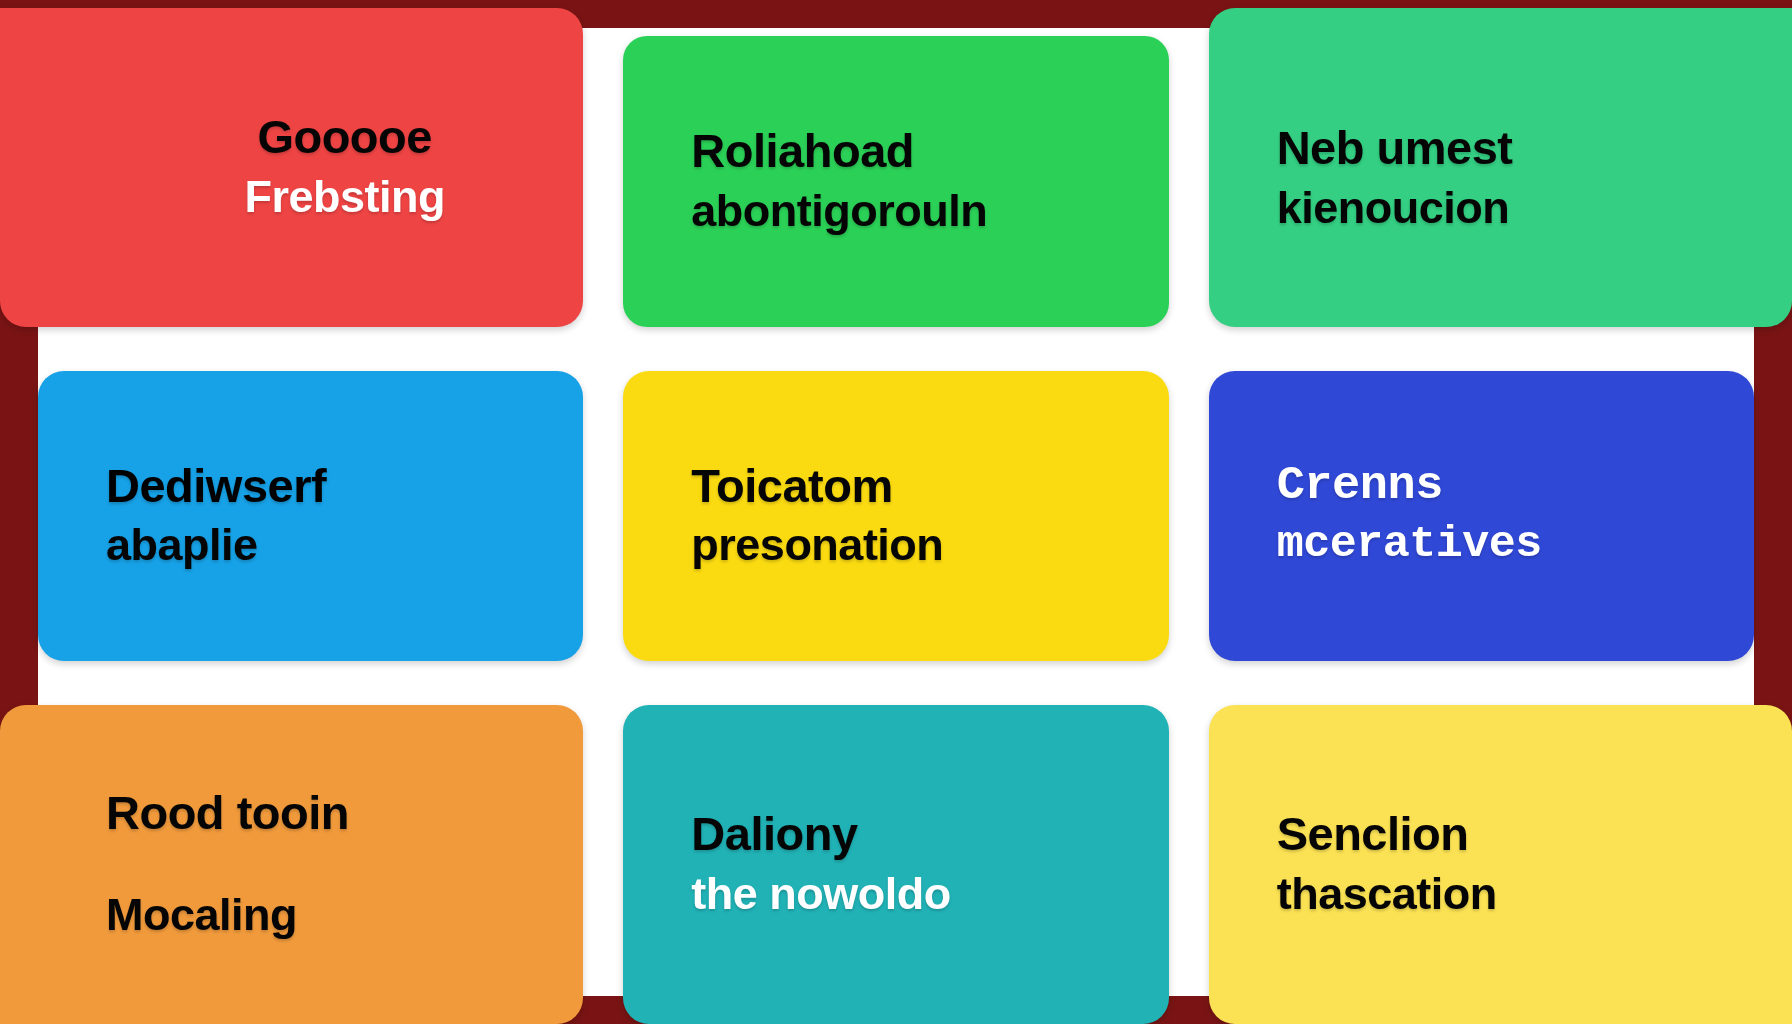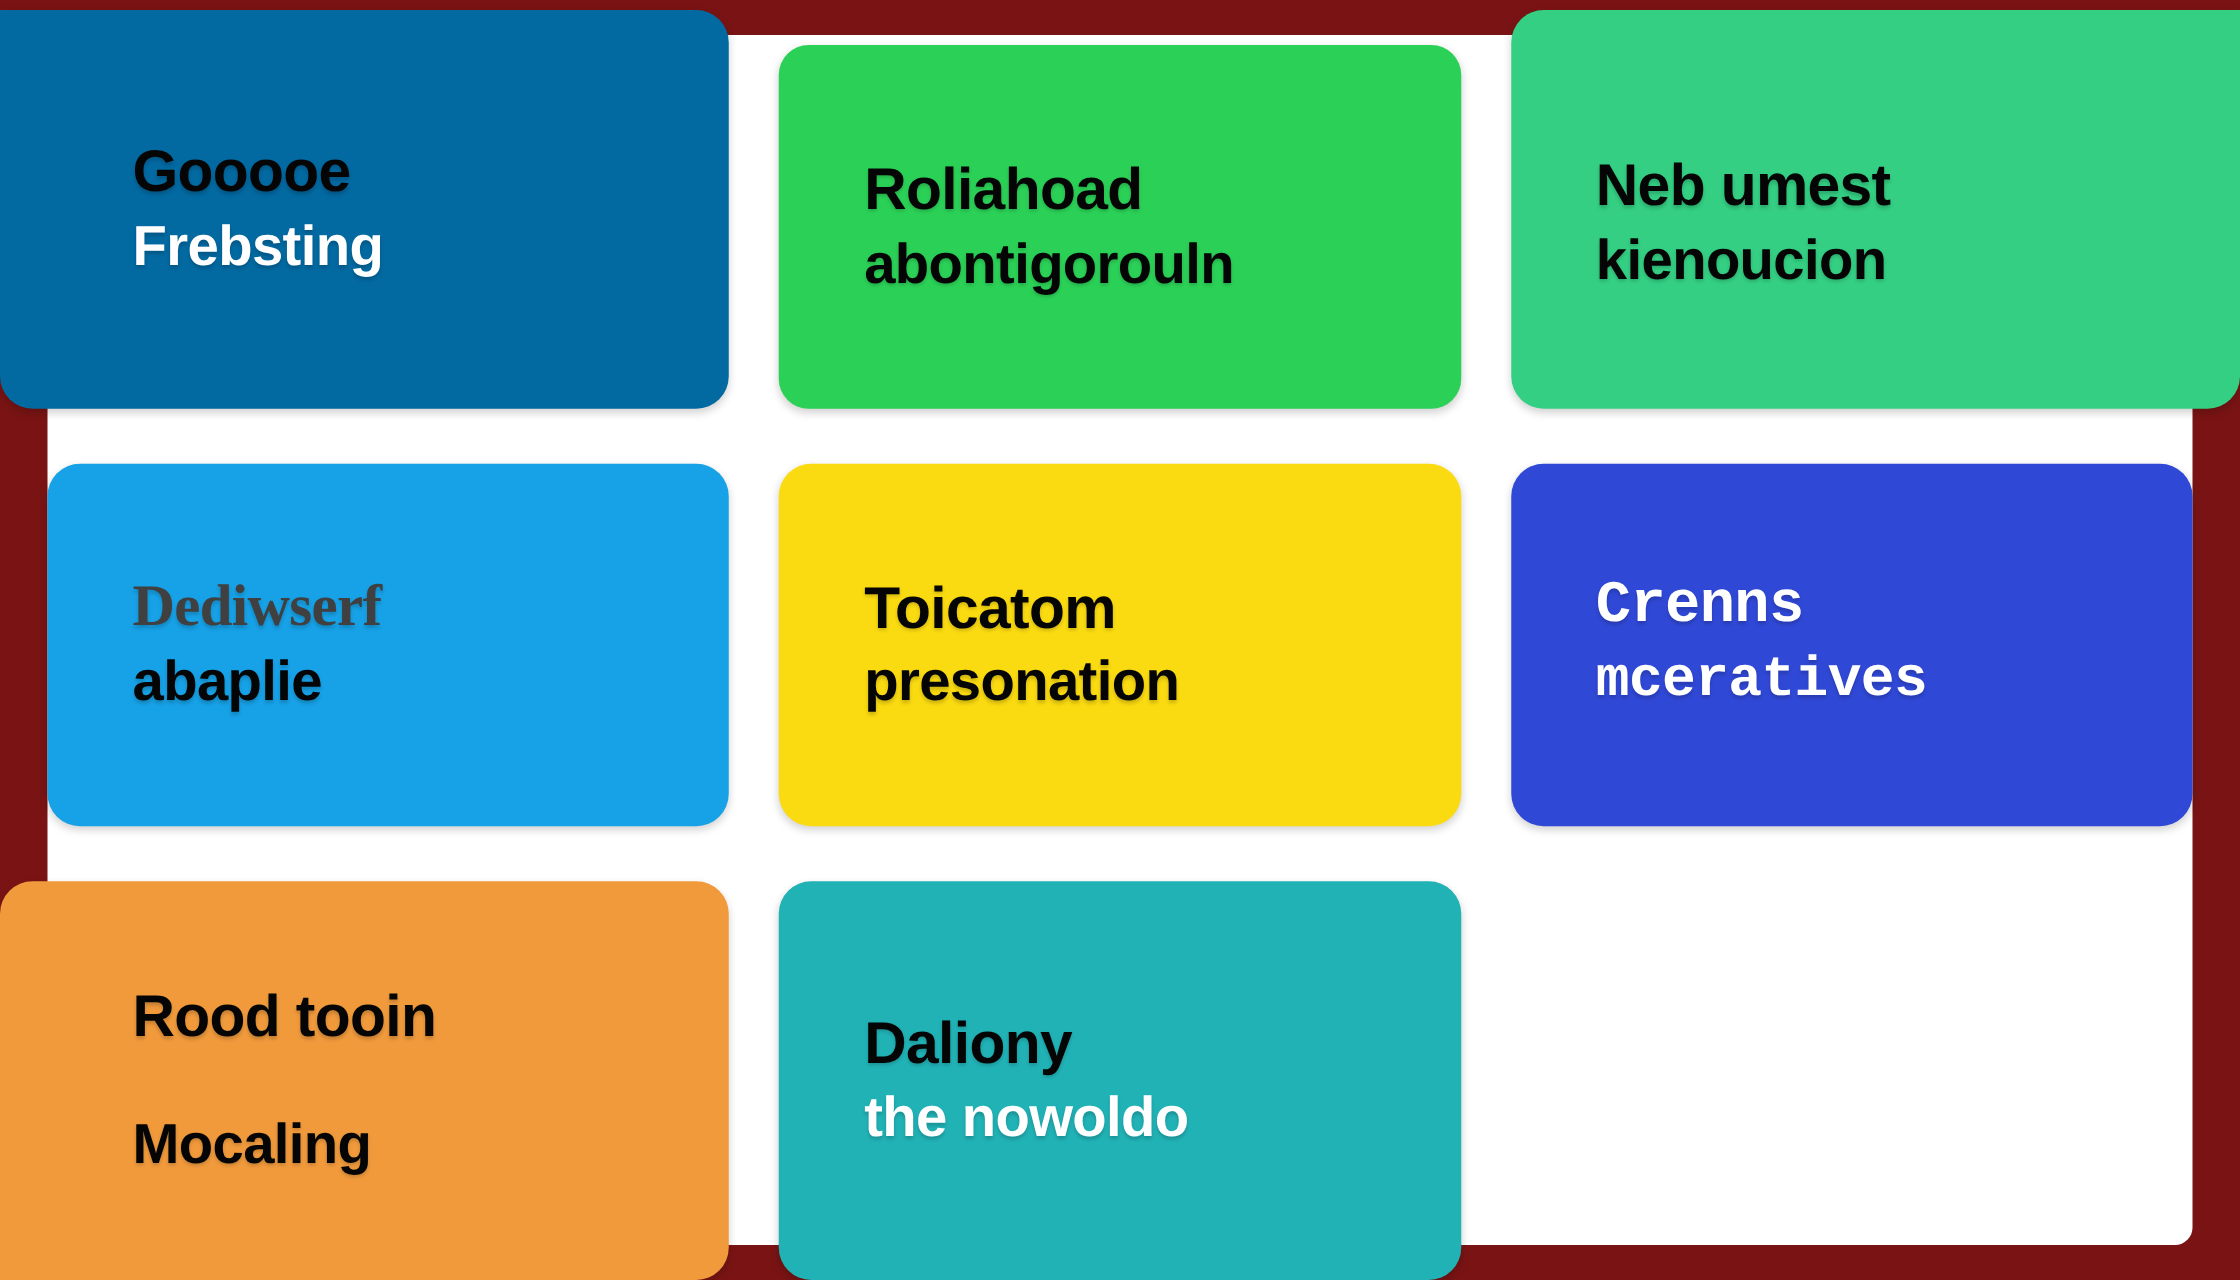--- a/index.html
+++ b/index.html
@@ -77,37 +77,37 @@
   .card.c2 { margin:-28px -38px 0 0; border-radius:26px 0 26px 26px; }
 </style>
 </head>
 <body>
 
 <div id="frame" style="background: rgb(122, 20, 20);">
   <div id="panel" style="background: rgb(255, 255, 255);"></div>
 
   <div id="grid">
 
-    <div class="card c0" style="background: #0369a1;">
+    <div class="card c0" style="background: #ef4444; text-align: center;">
       <div class="title" style="color: rgb(5, 5, 5);">Gooooe</div>
       <div class="subtitle" style="color: rgb(255, 255, 255);">Frebsting</div>
     </div>
 
     <div class="card c1" style="background: rgb(43, 209, 87); border-radius: 24px;">
       <div class="title" style="color: rgb(5, 5, 5);">Roliahoad</div>
       <div class="subtitle" style="color: rgb(5, 5, 5);">abontigorouln</div>
     </div>
 
     <div class="card c2" style="background: rgb(52, 207, 131);">
       <div class="title" style="color: rgb(5, 5, 5); margin-top: 22px;">Neb umest</div>
       <div class="subtitle" style="color: rgb(5, 5, 5);">kienoucion</div>
     </div>
 
     <div class="card c3" style="background: rgb(23, 161, 230);">
-      <div class="title" style="color: #404040; font-family: Liberation Serif, serif;">Dediwserf</div>
+      <div class="title" style="color: #000000;">Dediwserf</div>
       <div class="subtitle" style="color: rgb(5, 5, 5);">abaplie</div>
     </div>
 
     <div class="card c4" style="background: rgb(250, 218, 17);">
       <div class="title" style="color: rgb(5, 5, 5);">Toicatom</div>
       <div class="subtitle" style="color: rgb(5, 5, 5);">presonation</div>
     </div>
 
     <div class="card c5" style="background: rgb(48, 72, 214); font-family: Liberation Mono, monospace;">
       <div class="title" style="color: rgb(255, 255, 255);">Crenns</div>
@@ -117,15 +117,19 @@
     <div class="card c6" style="background: rgb(240, 154, 60);">
       <div class="title" style="color: rgb(5, 5, 5);">Rood tooin</div>
       <div class="subtitle" style="color: rgb(5, 5, 5);">Mocaling</div>
     </div>
 
     <div class="card c7" style="background: rgb(33, 178, 182);">
       <div class="title" style="color: rgb(5, 5, 5);">Daliony</div>
       <div class="subtitle" style="color: rgb(255, 255, 255);">the nowoldo</div>
     </div>
 
+    <div class="card c8" style="background: rgb(251, 226, 84);">
+      <div class="title" style="color: rgb(5, 5, 5);">Senclion</div>
+      <div class="subtitle" style="color: rgb(5, 5, 5);">thascation</div>
+    </div>
 
   </div>
 </div>
 
 </body></html>

